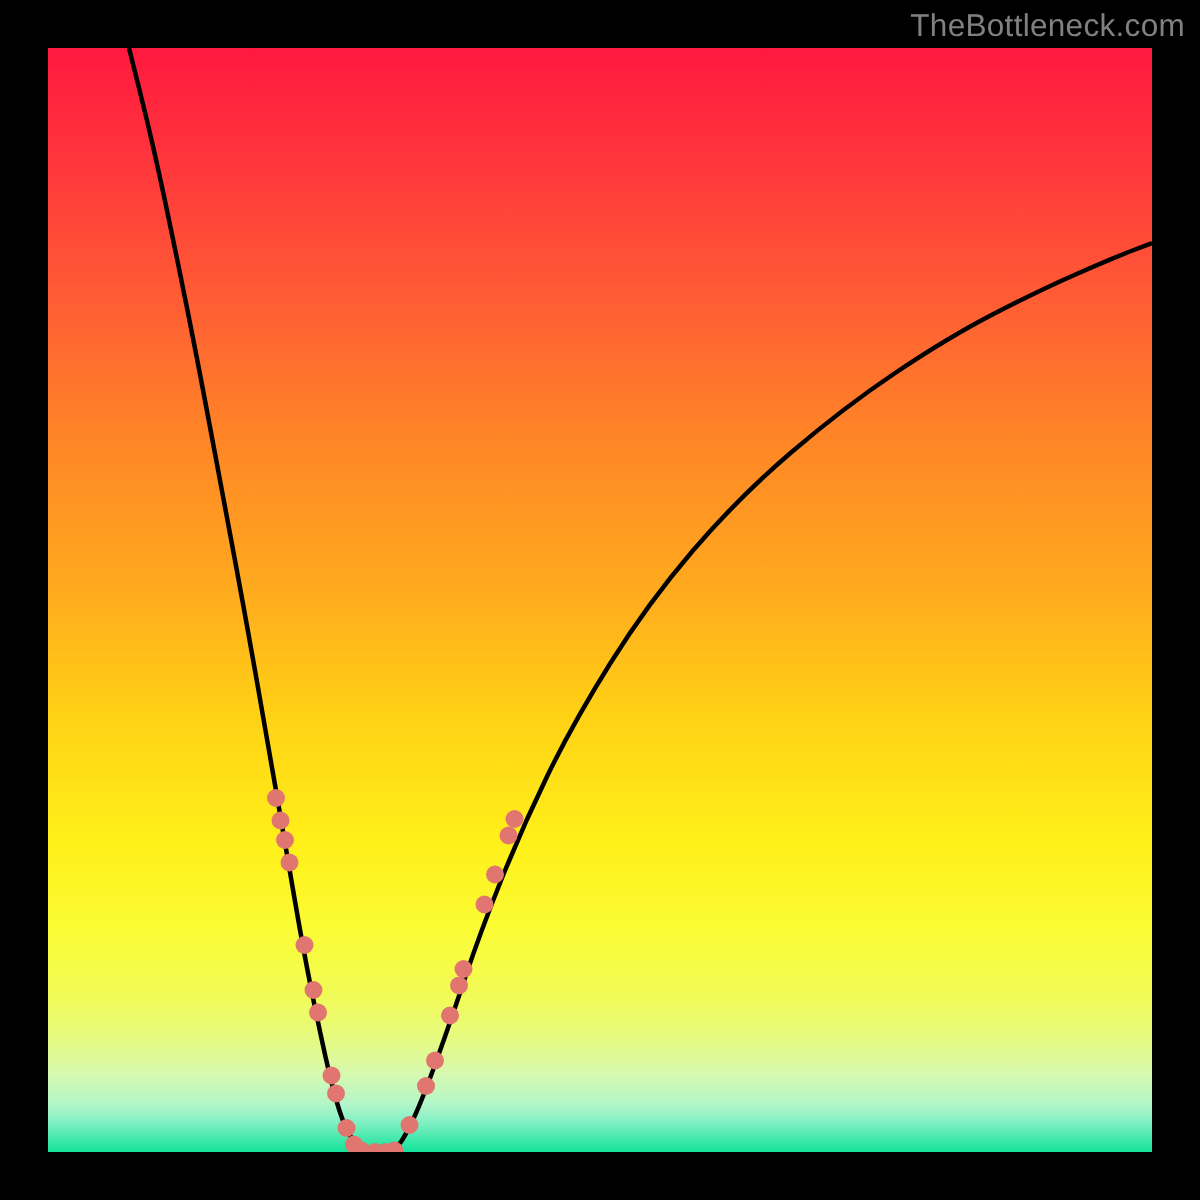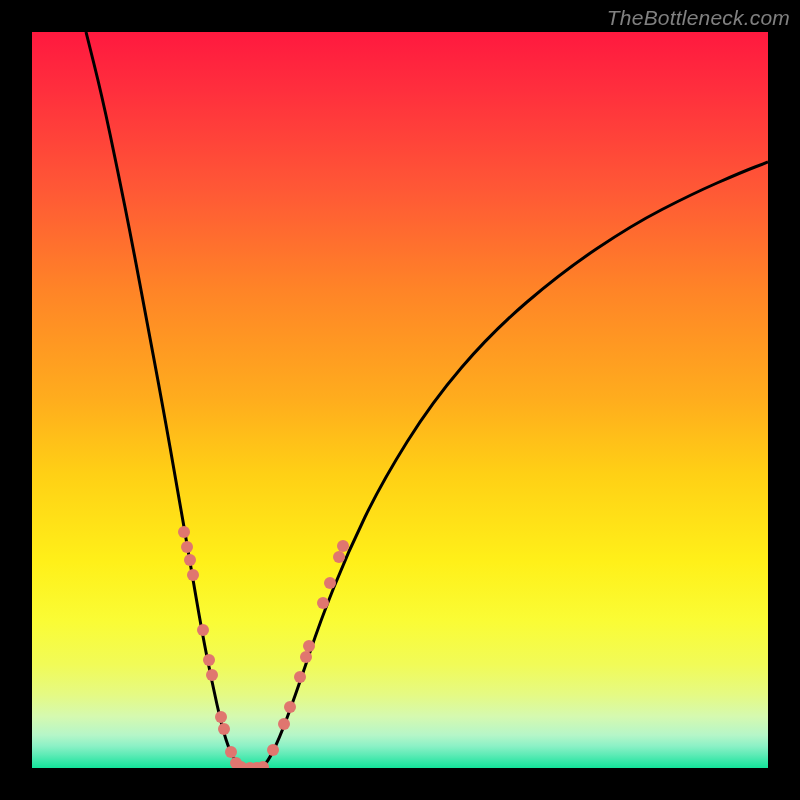--- a/index.html
+++ b/index.html
@@ -11,21 +11,20 @@
     background: #000;
     font-family: Arial, Helvetica, sans-serif;
   }
   .frame {
     position: absolute;
     left: 0;
     top: 0;
     width: 800px;
     height: 800px;
     background: #000;
-    font-style: italic;
   }
   .plot-area {
     position: absolute;
     left: 32px;
     top: 32px;
     width: 736px;
     height: 736px;
     overflow: hidden;
   }
   .gradient {

